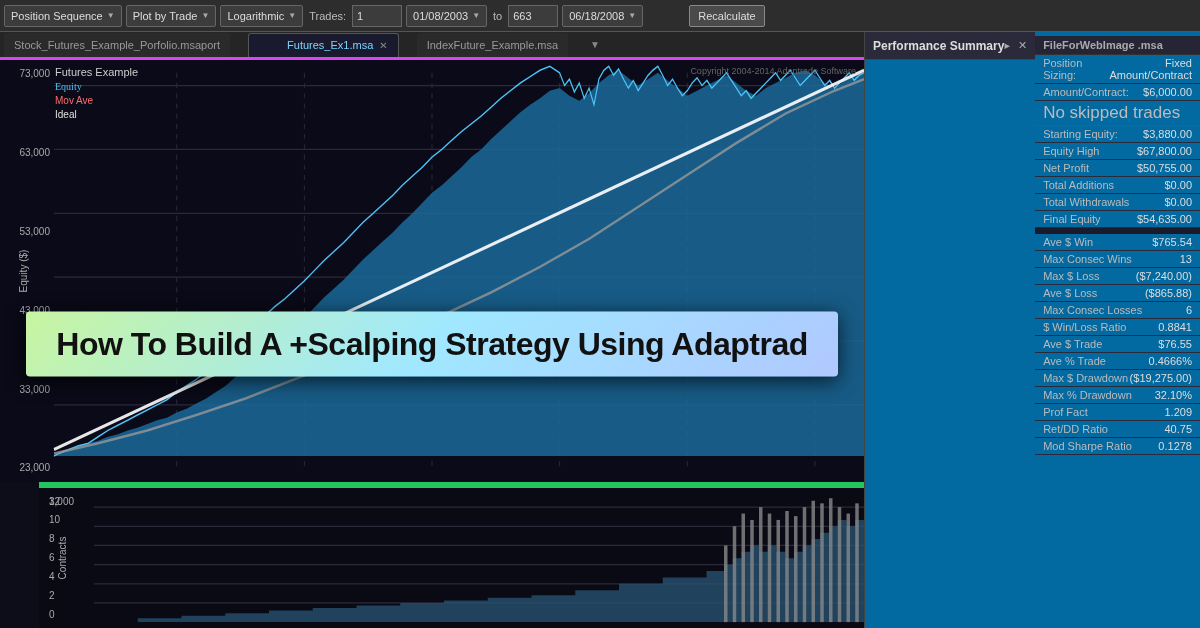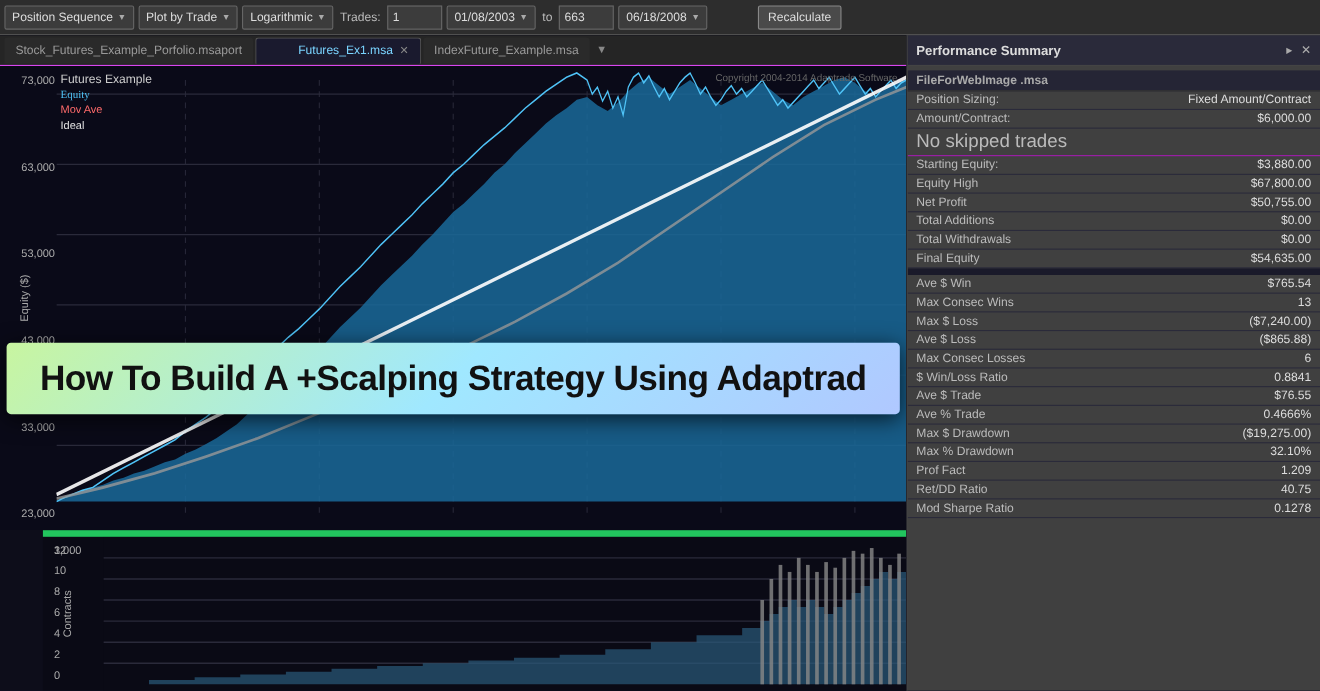--- a/index.html
+++ b/index.html
@@ -75,22 +75,22 @@
       position: relative;
     }
 
     
     #tab-bar {
       display: flex;
       align-items: center;
       background: #252525;
       height: 28px;
       padding: 0 4px;
-      border-bottom: 1px solid #d946ef;
-      gap: 2px;
+      border-bottom: 3px solid #d946ef;
+      gap: 18px;
     }
     .tab {
       display: flex;
       align-items: center;
       padding: 3px 10px;
       font-size: 11px;
       height: 24px;
       cursor: pointer;
       border-radius: 3px 3px 0 0;
       gap: 6px;
@@ -147,25 +147,25 @@
     #banner-text {
       font-size: 32px;
       font-weight: 900;
       color: #111;
       white-space: nowrap;
       letter-spacing: -0.5px;
     }
 
     
     #perf-panel {
-      width: 376px;
-      background: #404040;
+      width: 336px;
+      background: #0369a1;
       border-left: 1px solid #444;
       display: flex;
-      flex-direction: column;
+      flex-direction: row;
       overflow: hidden;
     }
 
     #perf-header {
       display: flex;
       align-items: center;
       justify-content: space-between;
       background: #2a2a3a;
       padding: 4px 8px;
       border-bottom: 1px solid #444;

